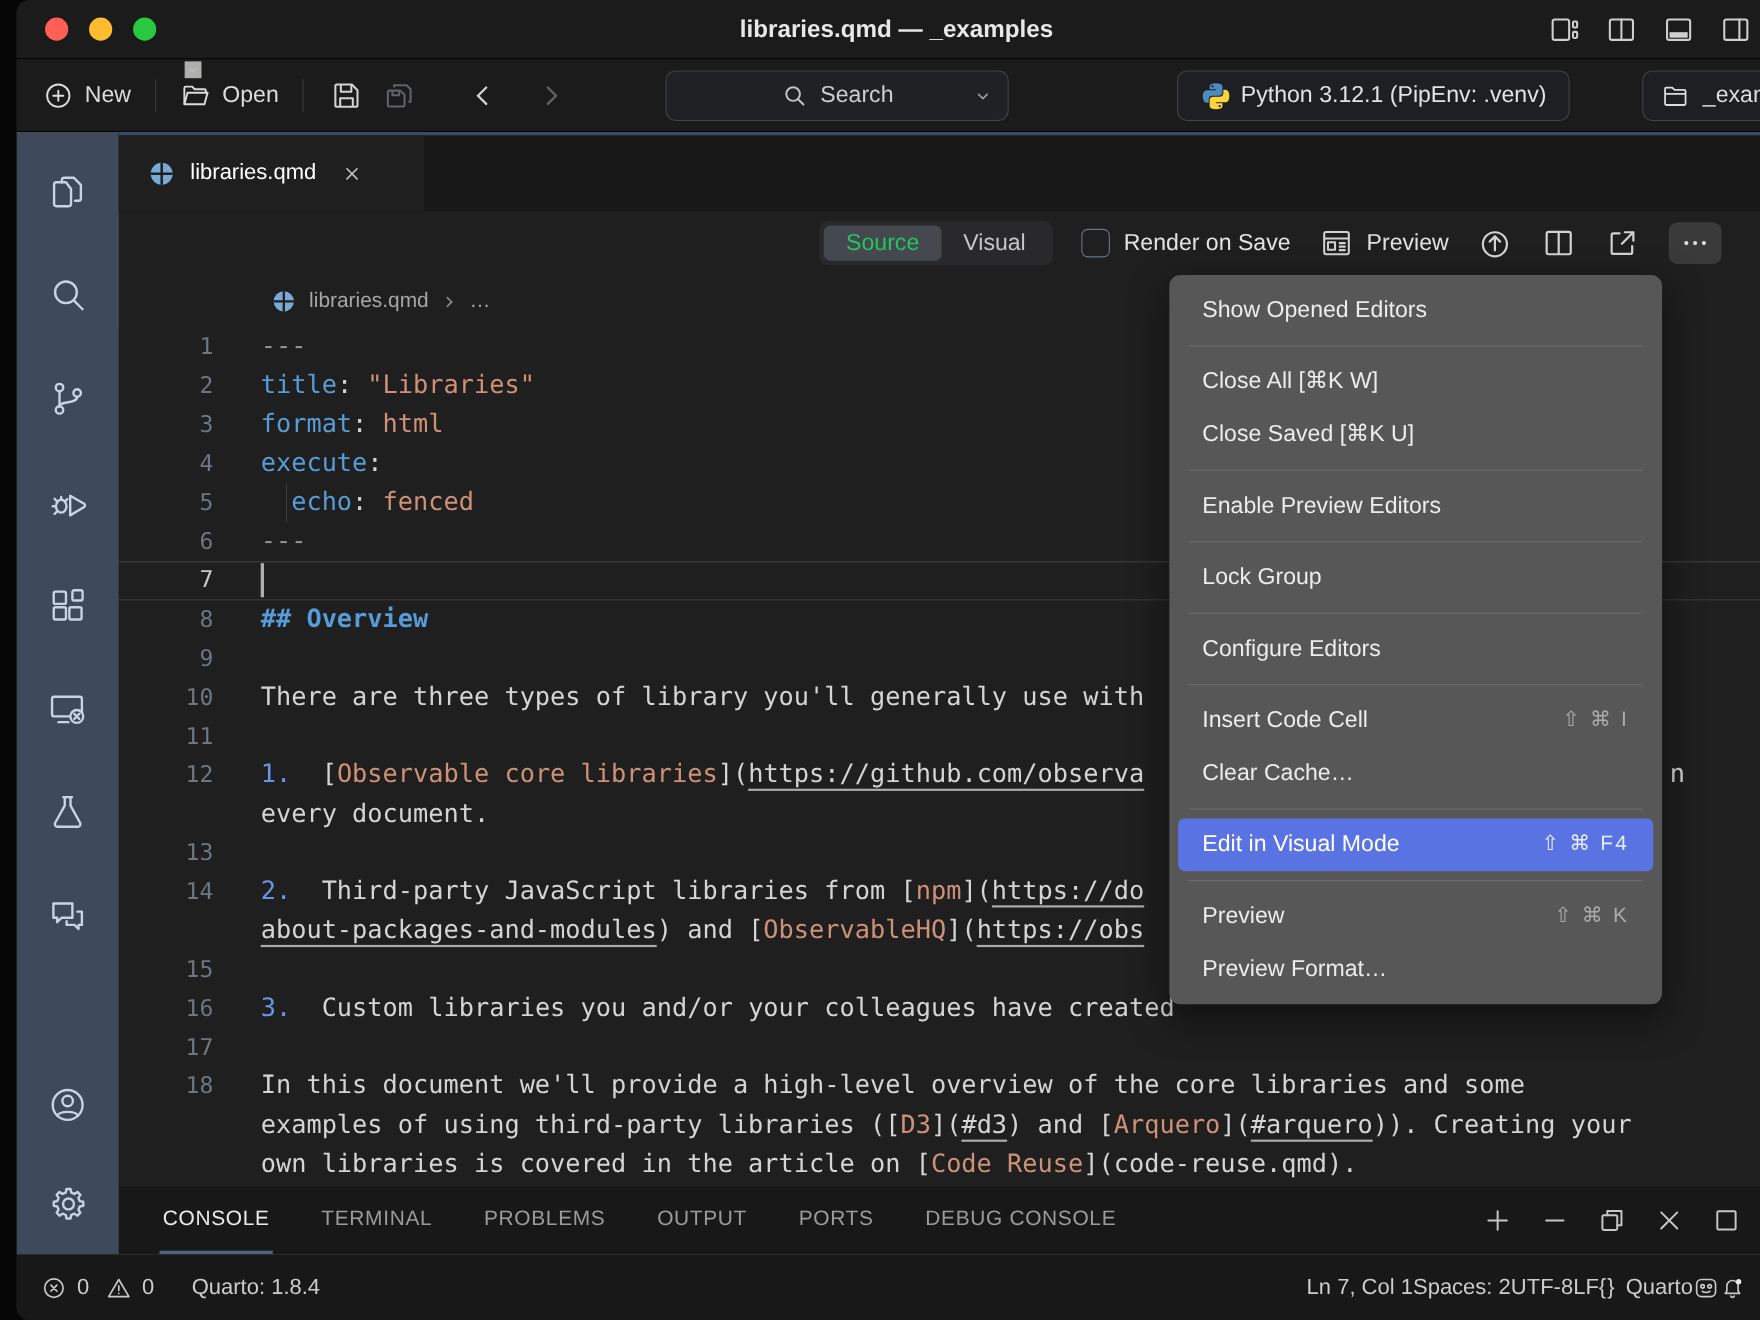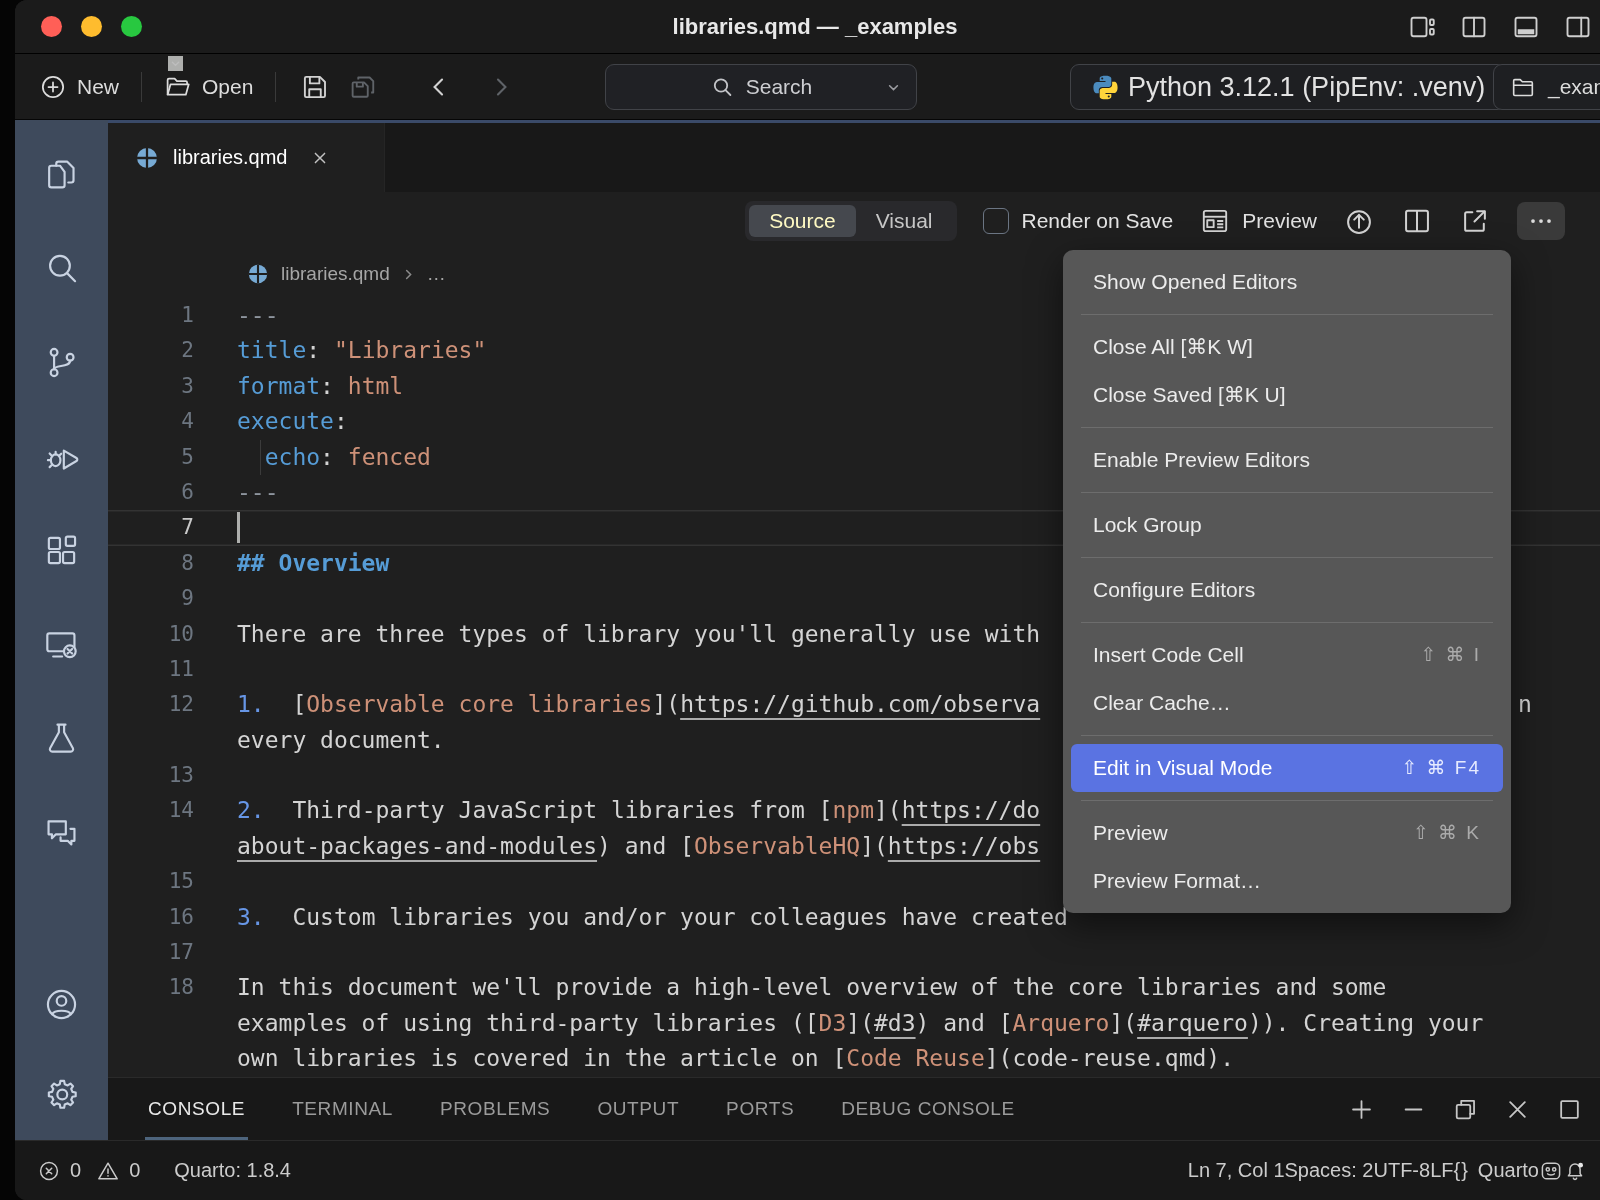--- a/index.html
+++ b/index.html
@@ -21,21 +21,21 @@
   .tool-left{position:absolute;left:24px;top:0;height:100%;display:flex;align-items:center;gap:14px;}
   .tbtn{display:flex;align-items:center;gap:10px;font-size:21px;color:#dcdcdc;}
   .tbtn .i{width:28px;height:28px;}
   .tbtn .caret{width:15px;height:15px;color:#bdbdbd;}
   .tdiv{width:1px;height:30px;background:#3a3a3a;margin:0 8px;}
   .icon-only{width:34px;height:34px;display:flex;align-items:center;justify-content:center;color:#d2d2d2;}
   .icon-only.dim{color:#5f6368;}
   .searchbox{position:absolute;left:590px;top:10px;width:312px;height:46px;border:1.5px solid #414348;border-radius:9px;background:#202125;display:flex;align-items:center;justify-content:center;gap:12px;color:#cdced2;font-size:21px;}
   .searchbox .mag{width:24px;height:24px;color:#c3c4c8;}
   .searchbox .sdrop{position:absolute;right:14px;width:17px;height:17px;color:#9b9ca1;}
-  .interp{position:absolute;left:1055px;top:10px;height:46px;padding:0 20px;border:1.5px solid #414348;border-radius:9px;display:flex;align-items:center;gap:8px;font-size:27px;color:#e2e2e2;background:#1e1f22;}
+  .interp{position:absolute;left:1055px;top:10px;height:46px;padding:0 20px;border:1.5px solid #414348;border-radius:9px;display:flex;align-items:center;gap:8px;font-size:21px;color:#e2e2e2;background:#1e1f22;}
   .interp .py{width:29px;height:29px;}
   .project{position:absolute;left:1478px;top:10px;height:46px;width:220px;padding:0 16px;border:1.5px solid #414348;border-radius:9px;display:flex;align-items:center;gap:12px;font-size:21px;color:#dcdcdc;background:#1e1f22;white-space:nowrap;overflow:hidden;}
   .project .i{width:26px;height:26px;flex:0 0 auto;}
 
   
   .main{flex:1;display:flex;min-height:0;}
   .activitybar{width:93px;background:#3E4A5C;display:flex;flex-direction:column;align-items:center;flex:0 0 auto;}
   .ab-top{display:flex;flex-direction:column;gap:30px;margin-top:22px;align-items:center;}
   .ab-bottom{margin-top:auto;display:flex;flex-direction:column;gap:26px;margin-bottom:14px;align-items:center;}
   .ab-item{width:64px;height:64px;display:flex;align-items:center;justify-content:center;color:#C9D3E2;}
@@ -47,21 +47,21 @@
   .tabbar{height:72px;background:#181818;border-top:3px solid #3a4a68;display:flex;flex:0 0 auto;}
   .tab{width:277px;background:#1f1f1f;display:flex;align-items:center;padding:0 18px 0 26px;gap:13px;border-right:1px solid #252525;}
   .tab .qicon{width:26px;height:26px;flex:0 0 auto;}
   .tab .tlabel{color:#fff;font-size:20px;white-space:nowrap;}
   .tab .tclose{width:20px;height:20px;color:#c2c2c2;margin-left:10px;}
 
   
   .ed-toolbar{height:58px;display:flex;align-items:center;justify-content:flex-end;gap:26px;padding-right:50px;flex:0 0 auto;color:#d6d6d6;}
   .pill{display:flex;background:#29292c;border-radius:8px;padding:4px;}
   .chip{font-size:21px;padding:4px 20px;color:#c6c6c6;border-radius:6px;}
-  .chip.active{background:#45484e;color:#fef9c3;}
+  .chip.active{background:#45484e;color:#22c55e;}
   .ros{display:flex;align-items:center;gap:13px;}
   .checkbox{width:26px;height:26px;border:1.7px solid #6b7583;border-radius:6px;background:transparent;}
   .roslabel{font-size:21px;color:#e3e3e3;}
   .prevbtn{display:flex;align-items:center;gap:11px;font-size:21px;color:#e0e0e0;}
   .edicon{width:32px;height:32px;color:#d2d2d2;}
   .dotsbtn{width:48px;height:38px;background:#3a3a3a;border-radius:8px;display:flex;align-items:center;justify-content:center;color:#dcdcdc;}
   .dotsbtn svg{width:30px;height:30px;}
 
   
   .breadcrumb{height:48px;display:flex;align-items:center;gap:11px;padding-left:138px;flex:0 0 auto;color:#a6a6a6;font-size:19px;}

